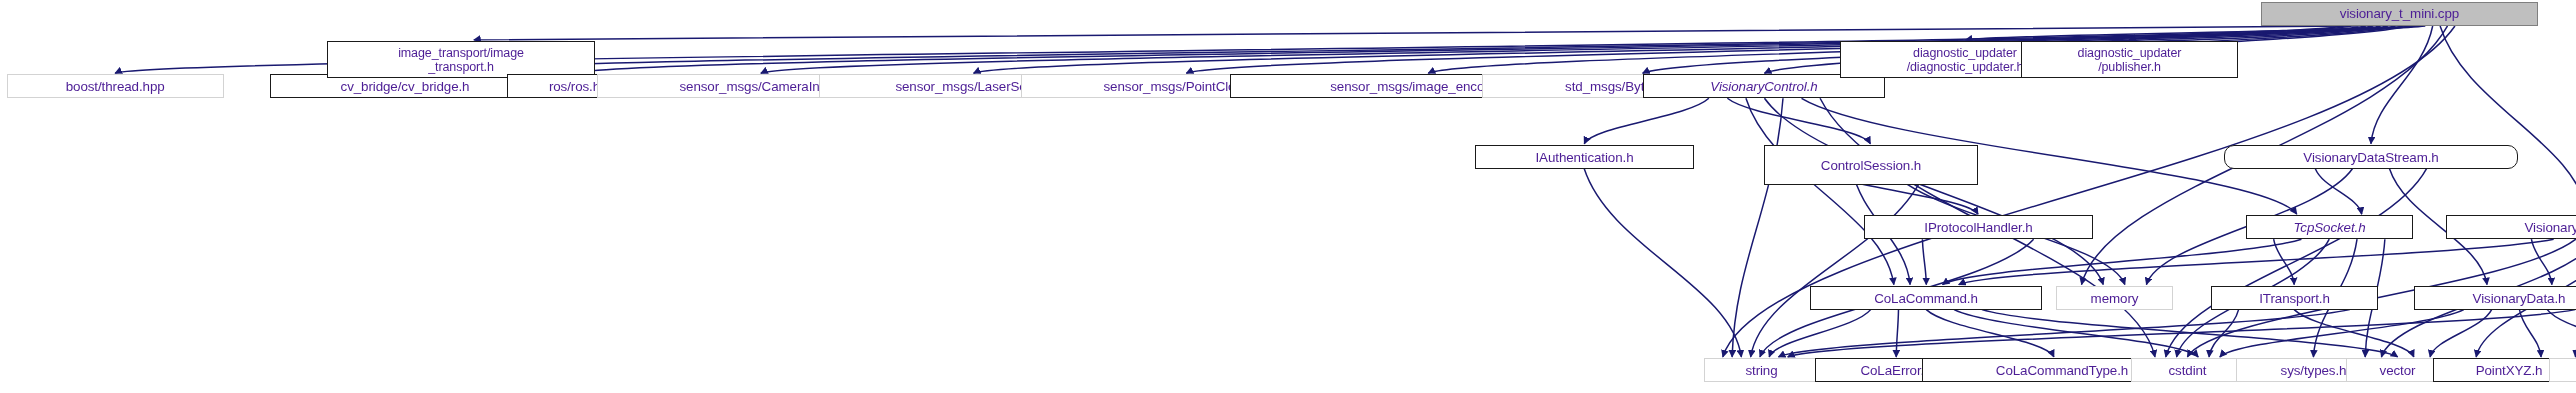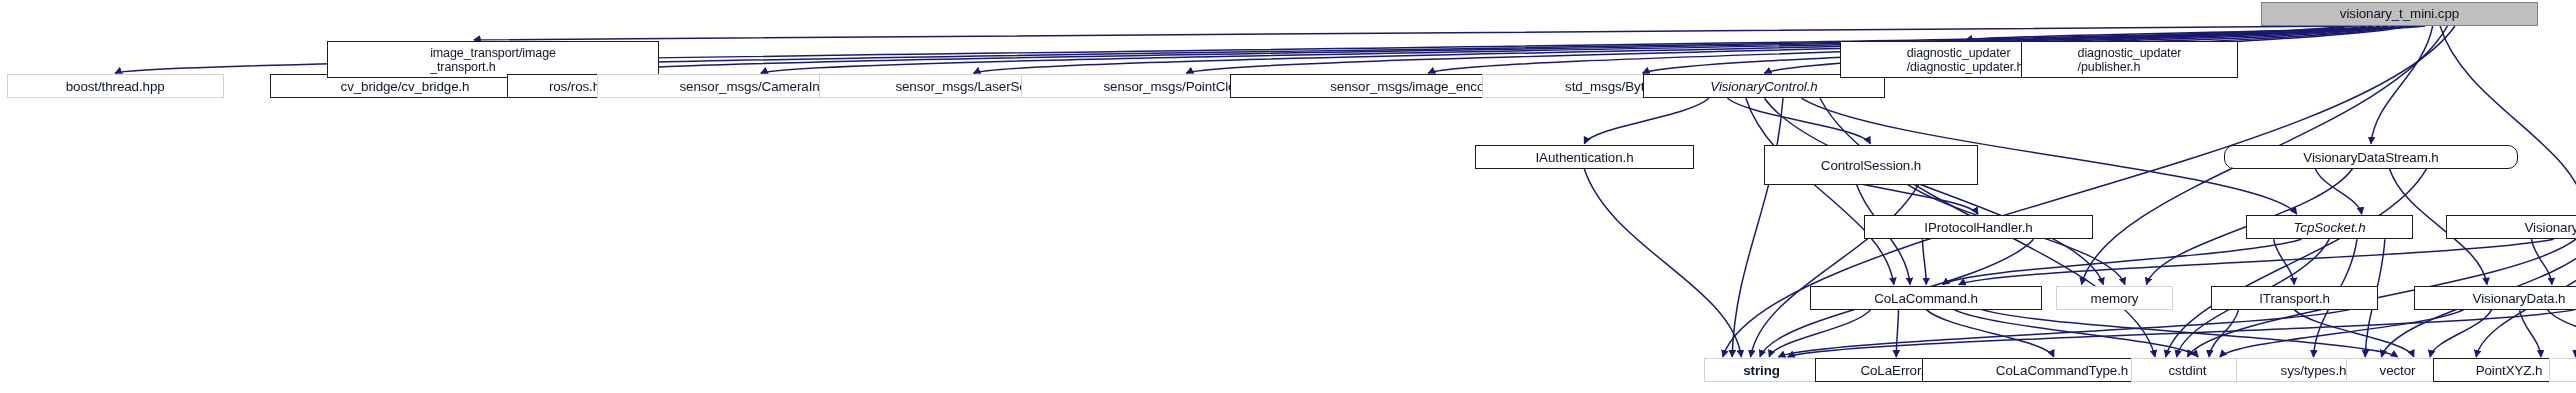--- a/index.html
+++ b/index.html
@@ -23,24 +23,24 @@
     width: 2576px;
     height: 394px;
     pointer-events: none;
   }
   .node {
     position: absolute;
     box-sizing: border-box;
     display: flex;
     align-items: center;
     justify-content: center;
-    text-align: left;
+    text-align: center;
     background: #ffffff;
     border: 0.9px solid #d3d3d3;
-    color: #0f172a;
+    color: #4c1d95;
     font-size: 13.4px;
     line-height: 1.12;
     white-space: pre-line;
     letter-spacing: -0.1px;
     z-index: 5;
   }
   .node.bold {
     border: 1.9px solid #1a1a1a;
   }
   .node.root {
@@ -120,21 +120,21 @@
         <path d="M 2688 334 C 2677.044 355.42, 2625.9824000000003 365.62, 2621.6000000000004 385" marker-end="url(#arrow)"></path>
         <path d="M 2718 334 C 2721.8445 355.42, 2739.7622 365.62, 2741.3 385" marker-end="url(#arrow)"></path>
         <path d="M 2748 334 C 2764.566 355.42, 2841.7736 365.62, 2848.4 385" marker-end="url(#arrow)"></path>
         <path d="M 2778 334 C 2673.5 355.42, 1970.3999999999999 365.62, 1928.6 385" marker-end="url(#arrow)"></path>
       </g>
   </svg>
   <div id="nodes">
       <div class="node root" style="left: 2261px; top: 1.9px; width: 277px; height: 24px;"><span>visionary_t_mini.cpp</span></div>
       <div class="node" style="left: 6.7px; top: 74px; width: 217px; height: 24px;"><span>boost/thread.hpp</span></div>
       <div class="node bold" style="left: 259px; top: 74px; width: 270px; height: 24px; margin-left: 11px;"><span>cv_bridge/cv_bridge.h</span></div>
-      <div class="node bold" style="left: 327px; top: 41px; width: 332px; height: 37px; font-size: 12.5px;"><span>image_transport/image
+      <div class="node bold" style="left: 327px; top: 41px; width: 268px; height: 37px; font-size: 12.5px;"><span>image_transport/image
 _transport.h</span></div>
       <div class="node bold" style="left: 507px; top: 74px; width: 135px; height: 24px;"><span>ros/ros.h</span></div>
       <div class="node" style="left: 597px; top: 74px; width: 327px; height: 24px;"><span>sensor_msgs/CameraInfo.h</span></div>
       <div class="node" style="left: 819px; top: 74px; width: 309px; height: 24px;"><span>sensor_msgs/LaserScan.h</span></div>
       <div class="node" style="left: 1021px; top: 74px; width: 330px; height: 24px;"><span>sensor_msgs/PointCloud2.h</span></div>
       <div class="node bold" style="left: 1230px; top: 74px; width: 397px; height: 24px;"><span>sensor_msgs/image_encodings.h</span></div>
       <div class="node" style="left: 1482px; top: 74px; width: 322px; height: 24px;"><span>std_msgs/ByteMultiArray.h</span></div>
       <div class="node bold" style="left: 1643px; top: 74px; width: 242px; height: 24px; font-style: italic;"><span>VisionaryControl.h</span></div>
       <div class="node bold" style="left: 1840px; top: 41px; width: 250px; height: 37px; font-size: 12.5px;"><span>diagnostic_updater
 /diagnostic_updater.h</span></div>
@@ -143,21 +143,21 @@
       <div class="node bold" style="left: 1475px; top: 145px; width: 219px; height: 24px;"><span>IAuthentication.h</span></div>
       <div class="node bold" style="left: 1764px; top: 145px; width: 214px; height: 40px;"><span>ControlSession.h</span></div>
       <div class="node bold" style="left: 2224px; top: 145px; width: 294px; height: 24px; border-radius: 10px;"><span>VisionaryDataStream.h</span></div>
       <div class="node bold" style="left: 1864px; top: 215px; width: 229px; height: 24px;"><span>IProtocolHandler.h</span></div>
       <div class="node bold" style="left: 2246px; top: 215px; width: 167px; height: 24px; font-style: italic;"><span>TcpSocket.h</span></div>
       <div class="node bold" style="left: 2446px; top: 215px; width: 282px; height: 24px;"><span>VisionaryTMiniData.h</span></div>
       <div class="node bold" style="left: 1810px; top: 286px; width: 232px; height: 24px;"><span>CoLaCommand.h</span></div>
       <div class="node" style="left: 2056px; top: 286px; width: 117px; height: 24px;"><span>memory</span></div>
       <div class="node bold" style="left: 2211px; top: 286px; width: 167px; height: 24px;"><span>ITransport.h</span></div>
       <div class="node bold" style="left: 2414px; top: 286px; width: 210px; height: 24px;"><span>VisionaryData.h</span></div>
-      <div class="node" style="left: 1704px; top: 358px; width: 115px; height: 24px; font-weight: bold;"><span>string</span></div>
+      <div class="node" style="left: 1704px; top: 358px; width: 115px; height: 24px;"><span>string</span></div>
       <div class="node bold" style="left: 1815px; top: 358px; width: 162px; height: 24px;"><span>CoLaError.h</span></div>
       <div class="node bold" style="left: 1922px; top: 358px; width: 264px; height: 24px; padding-left: 16px;"><span>CoLaCommandType.h</span></div>
       <div class="node" style="left: 2131px; top: 358px; width: 113px; height: 24px;"><span>cstdint</span></div>
       <div class="node" style="left: 2236px; top: 358px; width: 155px; height: 24px;"><span>sys/types.h</span></div>
       <div class="node" style="left: 2346px; top: 358px; width: 103px; height: 24px;"><span>vector</span></div>
       <div class="node bold" style="left: 2433px; top: 358px; width: 152px; height: 24px;"><span>PointXYZ.h</span></div>
       <div class="node" style="left: 2549px; top: 358px; width: 117px; height: 24px;"></div>
     </div>
 </div>
 

